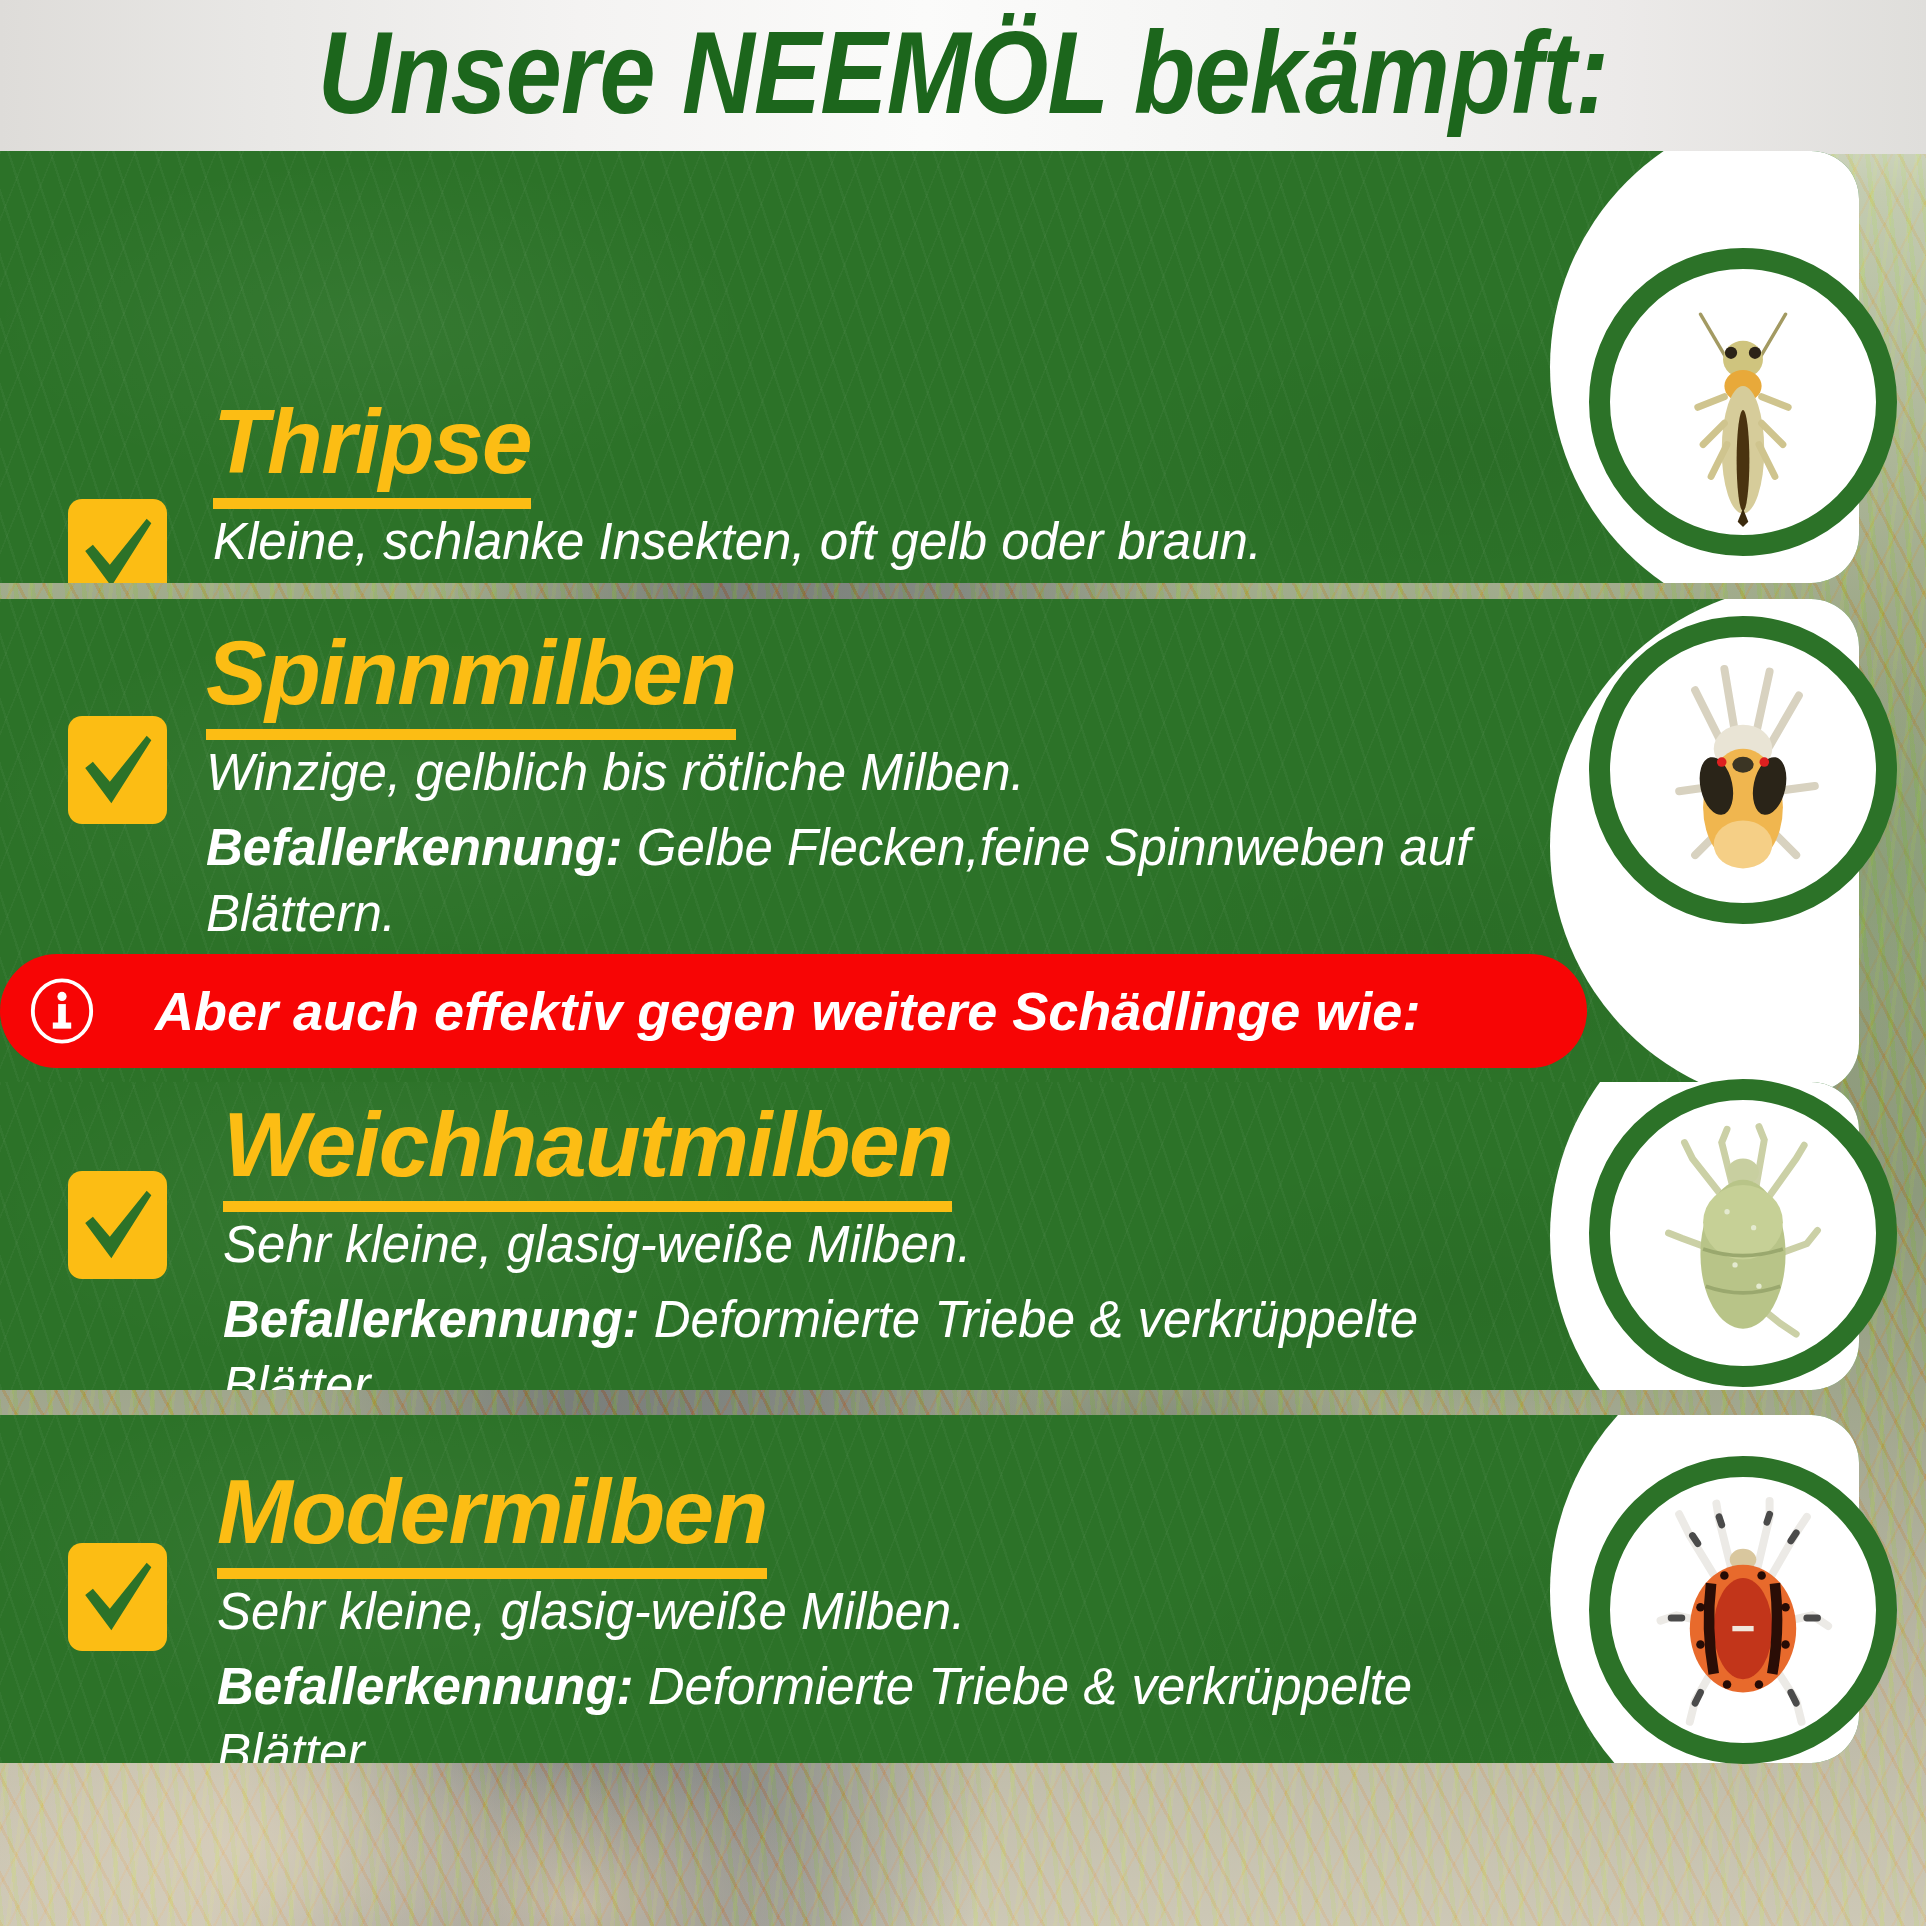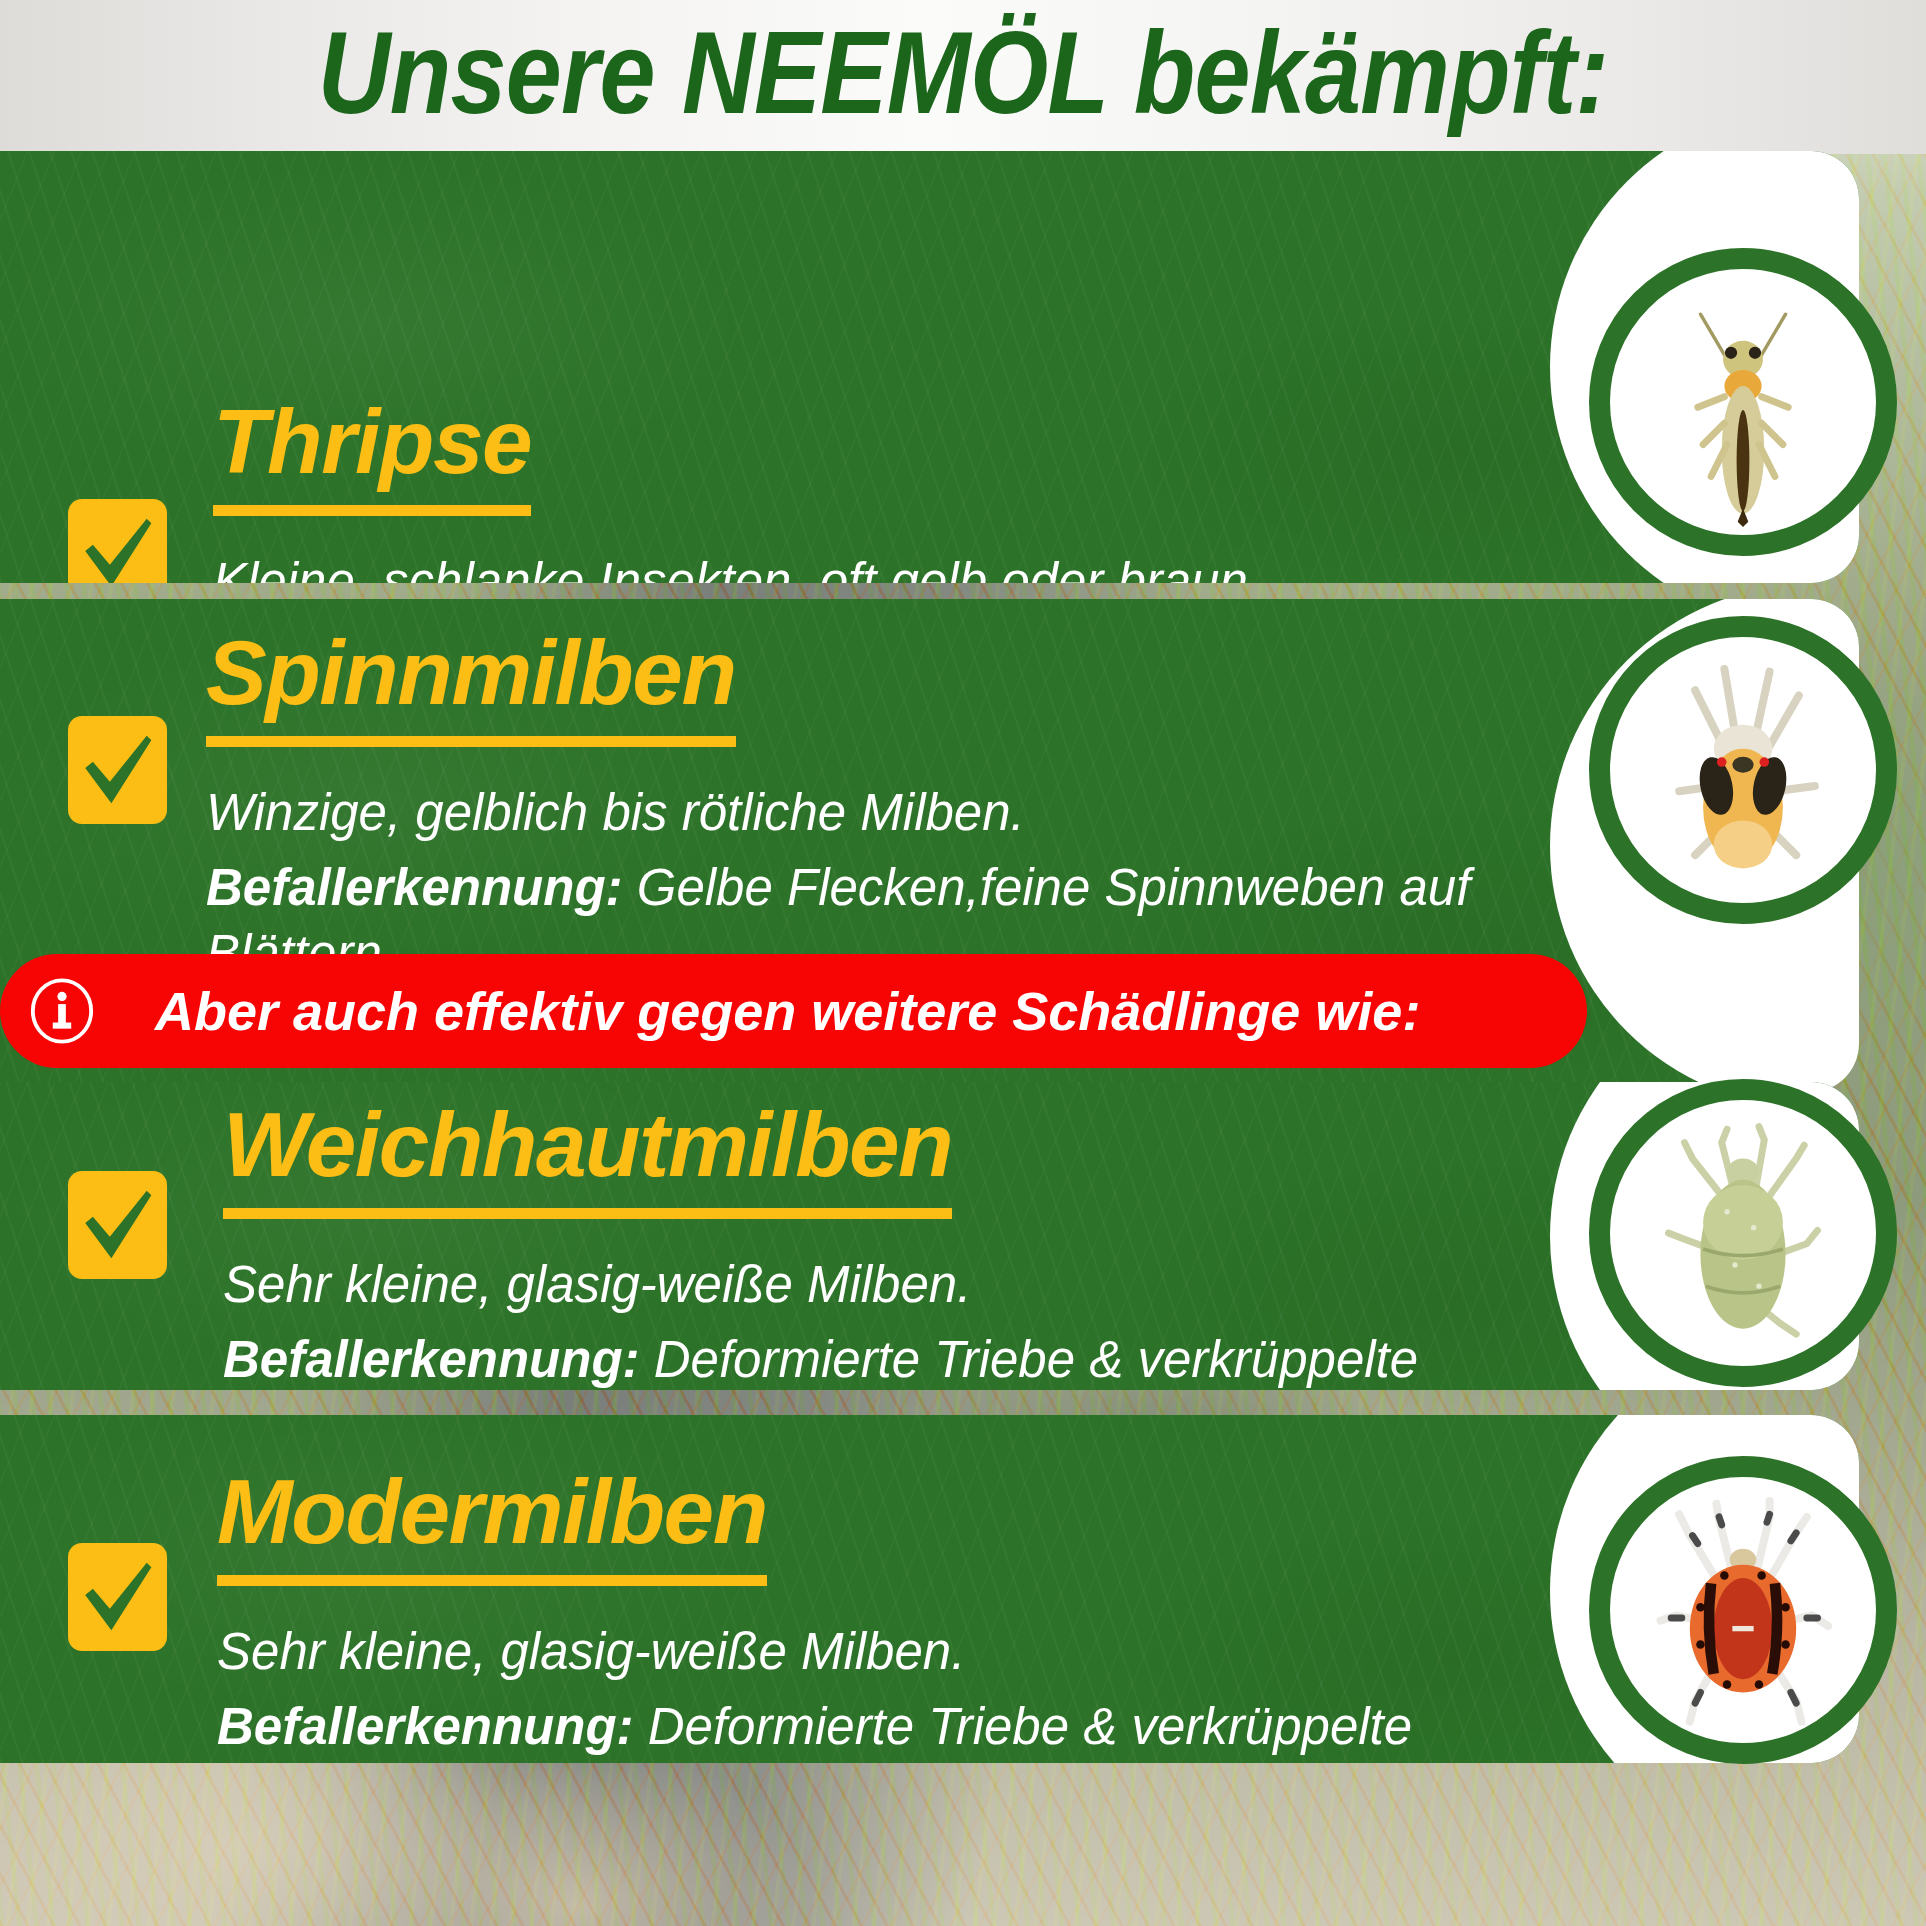--- a/index.html
+++ b/index.html
@@ -121,30 +121,30 @@
     position: absolute;
     z-index: 4;
   }
   .pest-title {
     display: inline-block;
     font-weight: 700;
     font-size: 91px;
     line-height: 92px;
     color: #fcbd14;
     border-bottom: 11.6px solid #fcbd14;
-    padding-bottom: 17px;
+    padding-bottom: 10px;
     letter-spacing: -1.5px;
     white-space: nowrap;
   }
   .pest-desc {
     font-size: 51px;
     line-height: 66px;
     color: #ffffff;
     font-weight: 400;
-    margin-top: 33px;
+    margin-top: 0;
     max-width: 1325px;
   }
   .pest-sign {
     font-size: 51px;
     line-height: 66px;
     color: #ffffff;
     font-weight: 400;
     margin-top: 9.2px;
     max-width: 1325px;
   }

